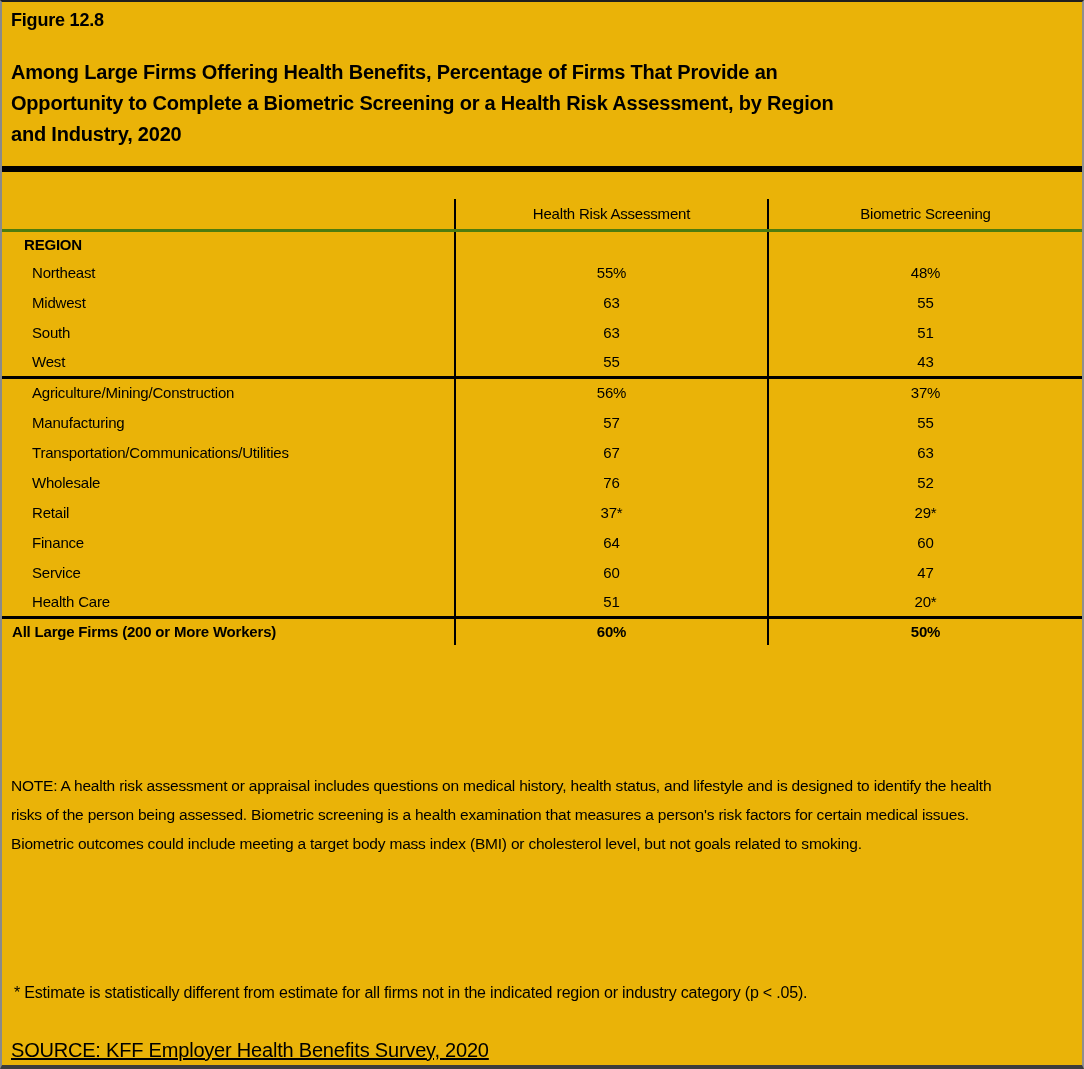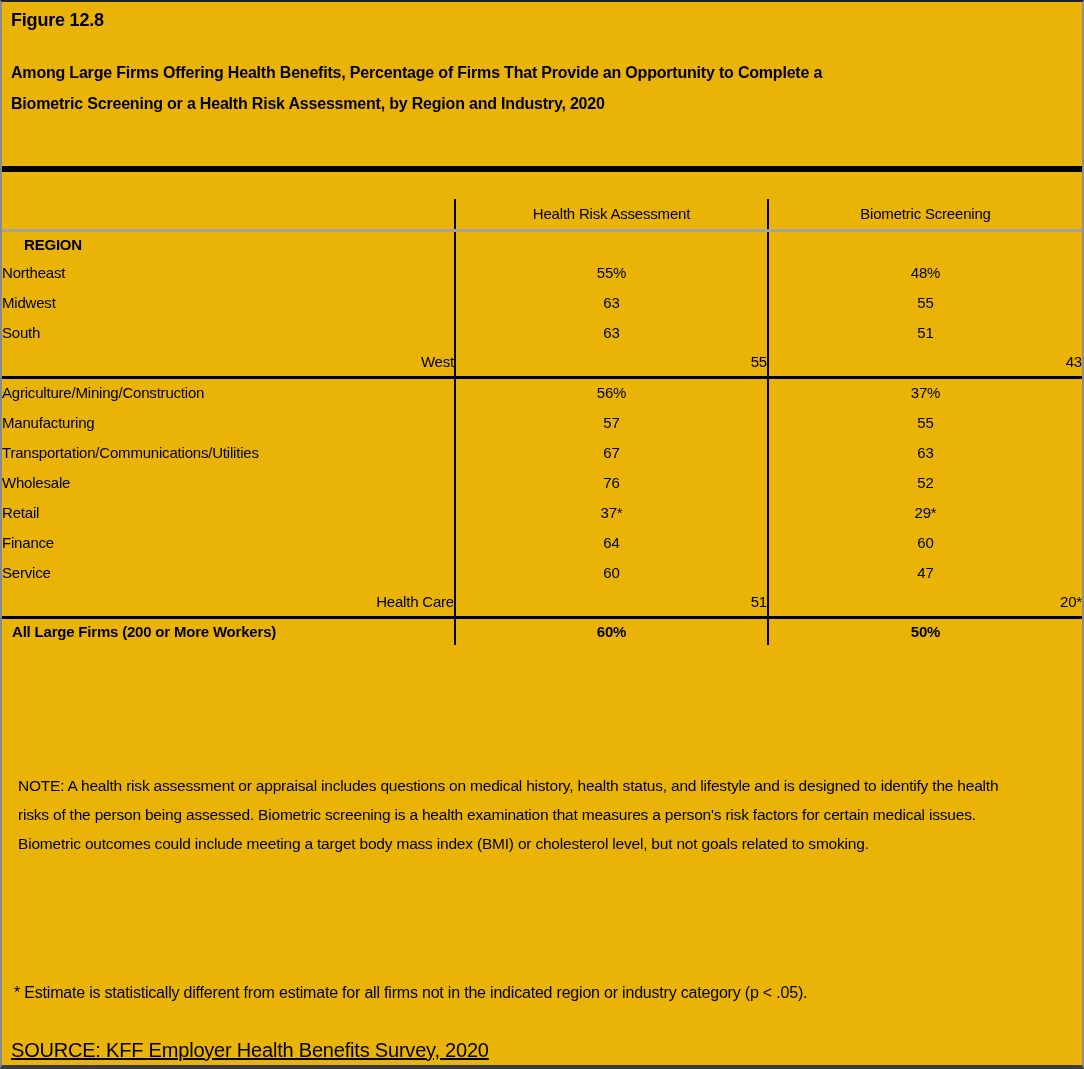--- a/index.html
+++ b/index.html
@@ -23,21 +23,21 @@
   .fig-number {
     position: absolute;
     left: 9px; top: 8px;
     font-size: 18px;
     font-weight: bold;
   }
   .fig-title {
     position: absolute;
     left: 9px; top: 55px;
     width: 850px;
-    font-size: 16px;
+    font-size: 20px;
     font-weight: bold;
     line-height: 31px;
   }
   .top-rule {
     position: absolute;
     left: 0; right: 0; top: 164px;
     height: 6px;
     background: #000;
   }
   .tbl-wrap {
@@ -53,31 +53,31 @@
   table.benefits td {
     padding: 0;
     vertical-align: middle;
     overflow: hidden;
     white-space: nowrap;
   }
   td.c2, td.c3 {
     border-left: 2px solid #000;
     text-align: center;
   }
-  tr.hdr td { height: 31px; border-bottom: 3px solid #a3a3a3; text-align: center; }
+  tr.hdr td { height: 31px; border-bottom: 3px solid #4d7c0f; text-align: center; }
   tr.sec td { height: 27px; font-weight: bold; }
   tr.sec td.c1 { padding-left: 22px; }
   tr.data td { height: 30px; }
-  tr.data td.c1 { }
-  tr.thick td { border-bottom: 3px solid #000; text-align: right; }
+  tr.data td.c1 { padding-left: 30px; }
+  tr.thick td { border-bottom: 3px solid #000; }
   tr.total td { height: 28px; font-weight: bold; }
   tr.total td.c1 { padding-left: 10px; }
   .note {
     position: absolute;
-    left: 16px; top: 769px;
+    left: 9px; top: 769px;
     width: 990px;
     font-size: 15.5px;
     line-height: 29px;
   }
   .footnote {
     position: absolute;
     left: 12px; top: 982px;
     width: 1060px;
     font-size: 16px;
   }

